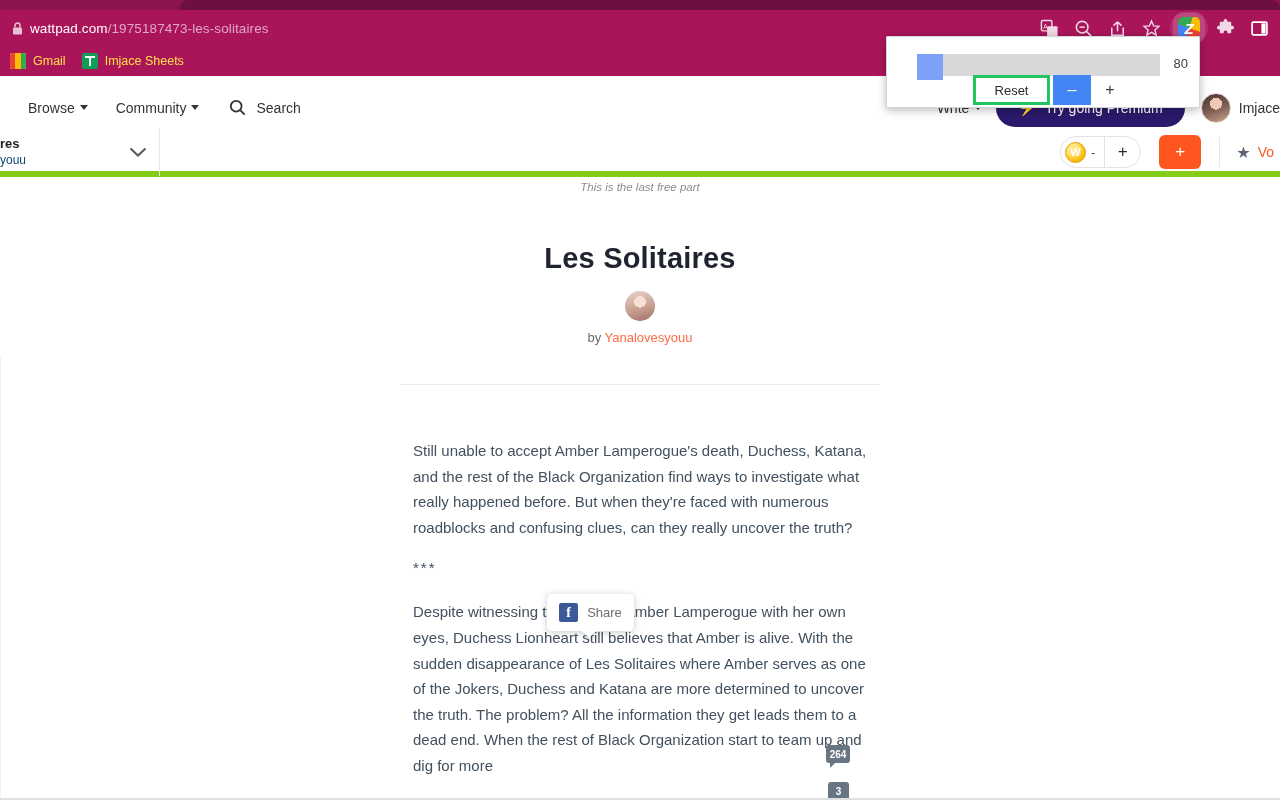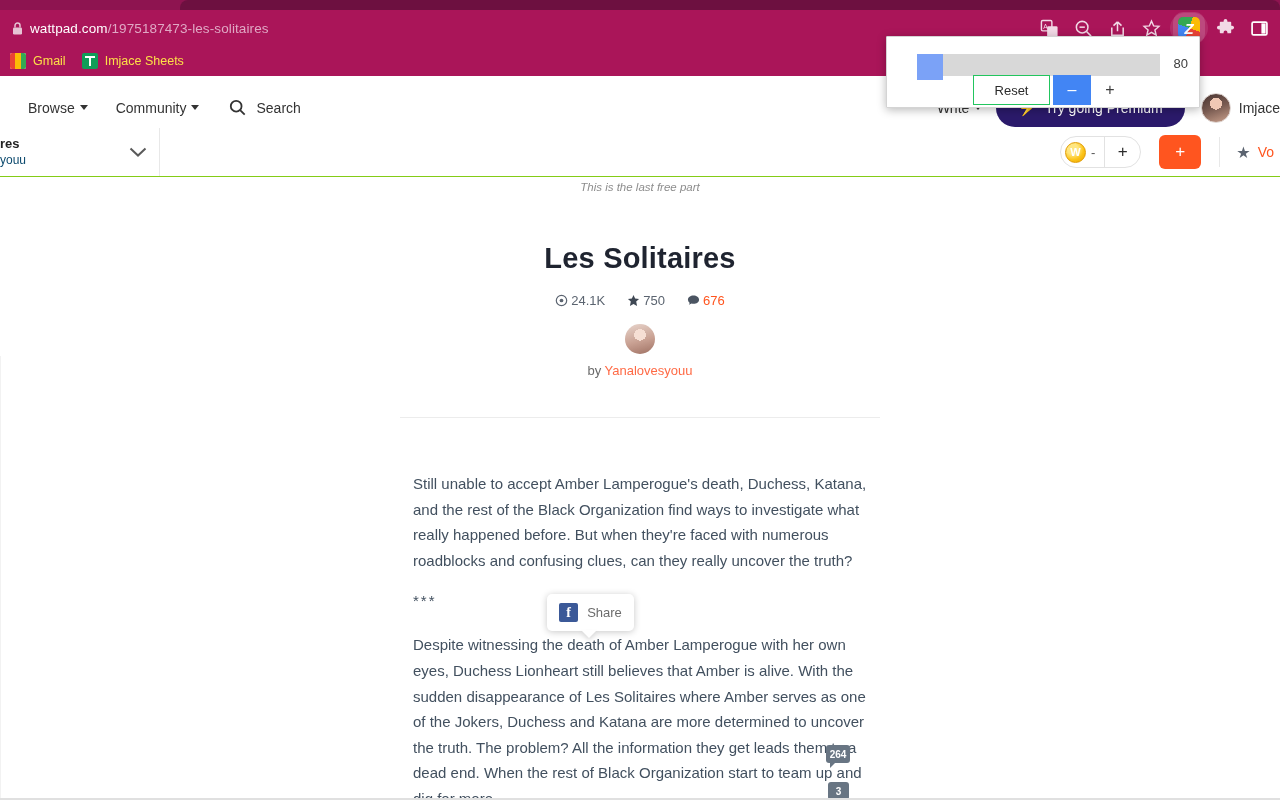--- a/index.html
+++ b/index.html
@@ -111,21 +111,21 @@
   .zoom-level {
     position: absolute; right: 16px; top: 11px;
     font-size: 13px; color: #3c3c3c;
   }
   .zoom-controls {
     position: absolute; left: 0; top: 38px; width: 314px; height: 32px;
     display: flex; align-items: center;
   }
   .zoom-reset {
     position: absolute; left: 86px; top: 0; width: 77px; height: 30px;
-    background: #ffffff; border: 1px solid #22c55e;
+    background: #ffffff; border: 3px solid #22c55e;
     font-size: 13px; color: #2b2b2b; cursor: pointer;
     display: flex; align-items: center; justify-content: center;
     font-family: "Liberation Sans", sans-serif;
   }
   .zoom-minus {
     position: absolute; left: 166px; top: 0; width: 38px; height: 30px;
     background: #4285f4; border: none; color: #ffffff;
     font-size: 16px; cursor: pointer;
     display: flex; align-items: center; justify-content: center;
   }
@@ -175,21 +175,21 @@
                 linear-gradient(160deg, #4b3633 0%, #7a5c52 50%, #caa08c 100%);
     border: 1px solid #e0d6d2; flex: 0 0 30px;
   }
   .wp-username {
     font-size: 14px; color: #333; margin-left: 8px; white-space: nowrap;
   }
 
   
   .story-bar {
     position: absolute; top: 128px; left: 0; width: 1280px; height: 49px;
-    background: #ffffff; border-bottom: 1px solid #84cc16;
+    background: #ffffff; border-bottom: 6px solid #84cc16;
     display: flex; align-items: center;
   }
   .story-info {
     position: absolute; left: -30px; top: 0; width: 190px; height: 48px;
     display: flex; align-items: center; padding-left: 30px;
     border-right: 1px solid #e8e8e8; cursor: pointer;
   }
   .story-info-texts { display: flex; flex-direction: column; line-height: 1.25; }
   .story-info-title { font-size: 13px; font-weight: 700; color: #222; white-space: nowrap; }
   .story-info-author { font-size: 12px; color: #0c4a6e; white-space: nowrap; }
@@ -462,47 +462,20 @@
     </div>
   </div>
 
   <div class="reader">
     <div class="left-edge-rail"></div>
 
     <div class="last-free">This is the last free part</div>
 
     <div class="story-title">Les Solitaires</div>
 
-    <div class="stats">
-      <span class="stat">
-        <span class="s-ico">
-          <svg width="13" height="13" viewBox="0 0 14 14" fill="none">
-            <circle cx="7" cy="7" r="5.6" stroke="#5b6470" stroke-width="1.3"></circle>
-            <circle cx="7" cy="7" r="2" fill="#5b6470"></circle>
-          </svg>
-        </span>
-        <span>24.1K</span>
-      </span>
-      <span class="stat">
-        <span class="s-ico">
-          <svg width="13" height="13" viewBox="0 0 14 14">
-              <path d="M7 1l1.75 3.9L13 5.3l-3.1 2.8L10.85 13 7 10.7 3.15 13 4.1 8.1 1 5.3l4.25-.4z" fill="#3f4854"></path>
-            </svg>
-        </span>
-        <span>750</span>
-      </span>
-      <span class="stat comments">
-        <span class="s-ico">
-          <svg width="13" height="13" viewBox="0 0 14 14">
-              <path d="M7 1.6c3.3 0 6 2 6 4.5s-2.7 4.5-6 4.5c-.7 0-1.4-.1-2-.3L2 11.6l.9-2A4.4 4.4 0 0 1 1 6.1C1 3.6 3.7 1.6 7 1.6z" fill="#4b5562"></path>
-            </svg>
-        </span>
-        <span>676</span>
-      </span>
-    </div>
 
     <div class="byline-wrap">
       <div class="byline-avatar"></div>
       <div class="byline"><span>by </span><a href="#">Yanalovesyouu</a></div>
     </div>
 
     <div class="divider"></div>
 
     <p class="para p1">Still unable to accept Amber Lamperogue's death, Duchess, Katana, and the rest of the Black Organization find ways to investigate what really happened before. But when they're faced with numerous roadblocks and confusing clues, can they really uncover the truth?</p>
     <div class="stars-line">***</div>

